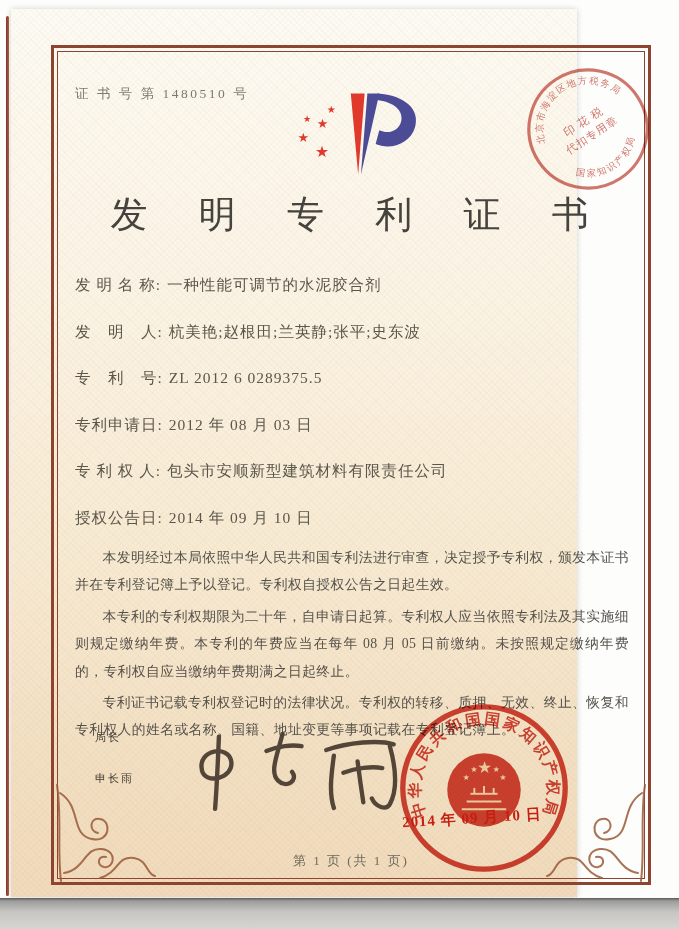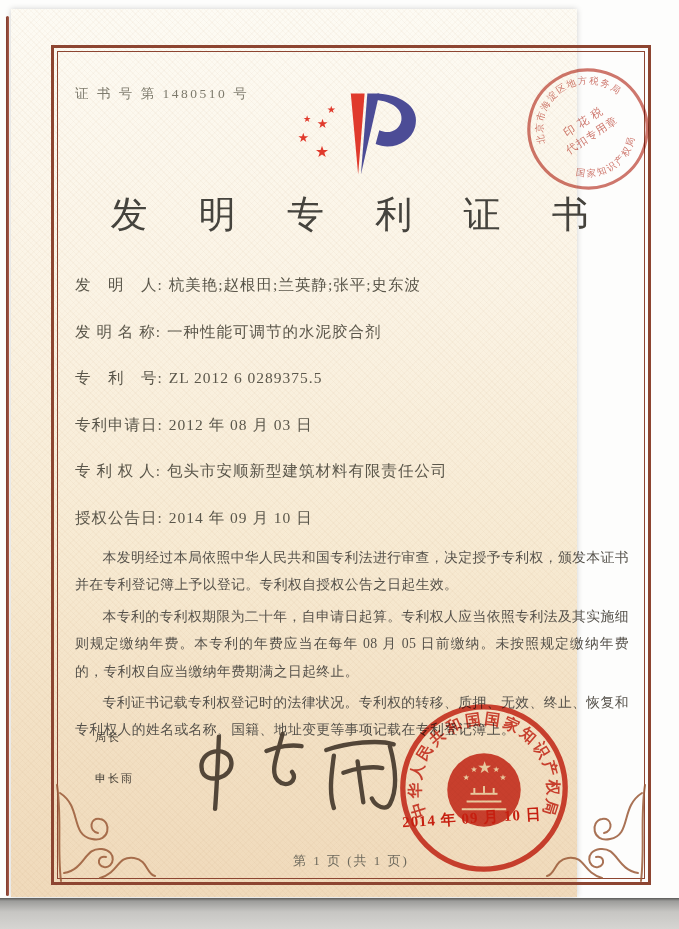--- a/index.html
+++ b/index.html
@@ -105,24 +105,24 @@
         <polygon points="70,6 85,6 78,94" fill="#e03a2c"></polygon>
         <polygon points="88,6 101,6 81,94" fill="#4c4c96"></polygon>
         <path d="M99,6 C130,8 145,24 140,42 C135,60 114,68 97,61 L101,46 C112,51 123,46 125,35 C127,23 114,14 97,13 Z" fill="#4c4c96"></path>
       </svg>
     </div>
 
     <div class="title">发 明 专 利 证 书</div>
 
     <div class="fields">
       <div class="field-row">
+        <span class="field-label">发 明 名 称:</span><span class="field-value">一种性能可调节的水泥胶合剂</span>
+      </div>
+      <div class="field-row">
         <span class="field-label">发　明　人:</span><span class="field-value">杭美艳;赵根田;兰英静;张平;史东波</span>
-      </div>
-      <div class="field-row">
-        <span class="field-label">发 明 名 称:</span><span class="field-value">一种性能可调节的水泥胶合剂</span>
       </div>
       <div class="field-row">
         <span class="field-label">专　利　号:</span><span class="field-value">ZL 2012 6 0289375.5</span>
       </div>
       <div class="field-row">
         <span class="field-label">专利申请日:</span><span class="field-value">2012 年 08 月 03 日</span>
       </div>
       <div class="field-row">
         <span class="field-label">专 利 权 人:</span><span class="field-value">包头市安顺新型建筑材料有限责任公司</span>
       </div>

